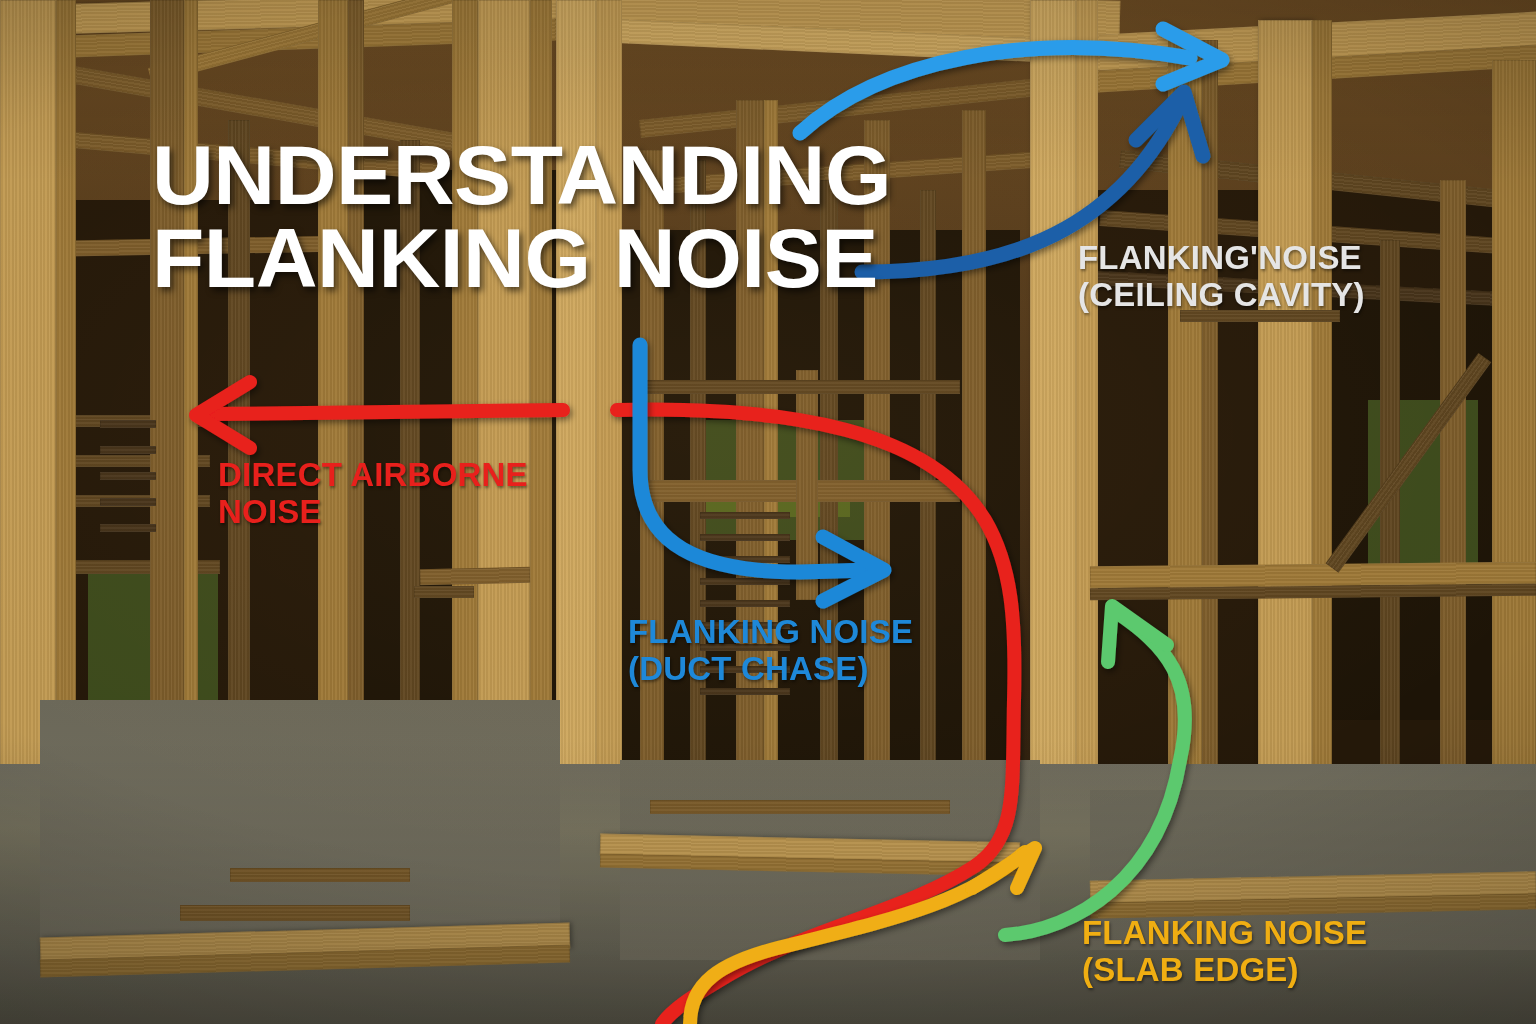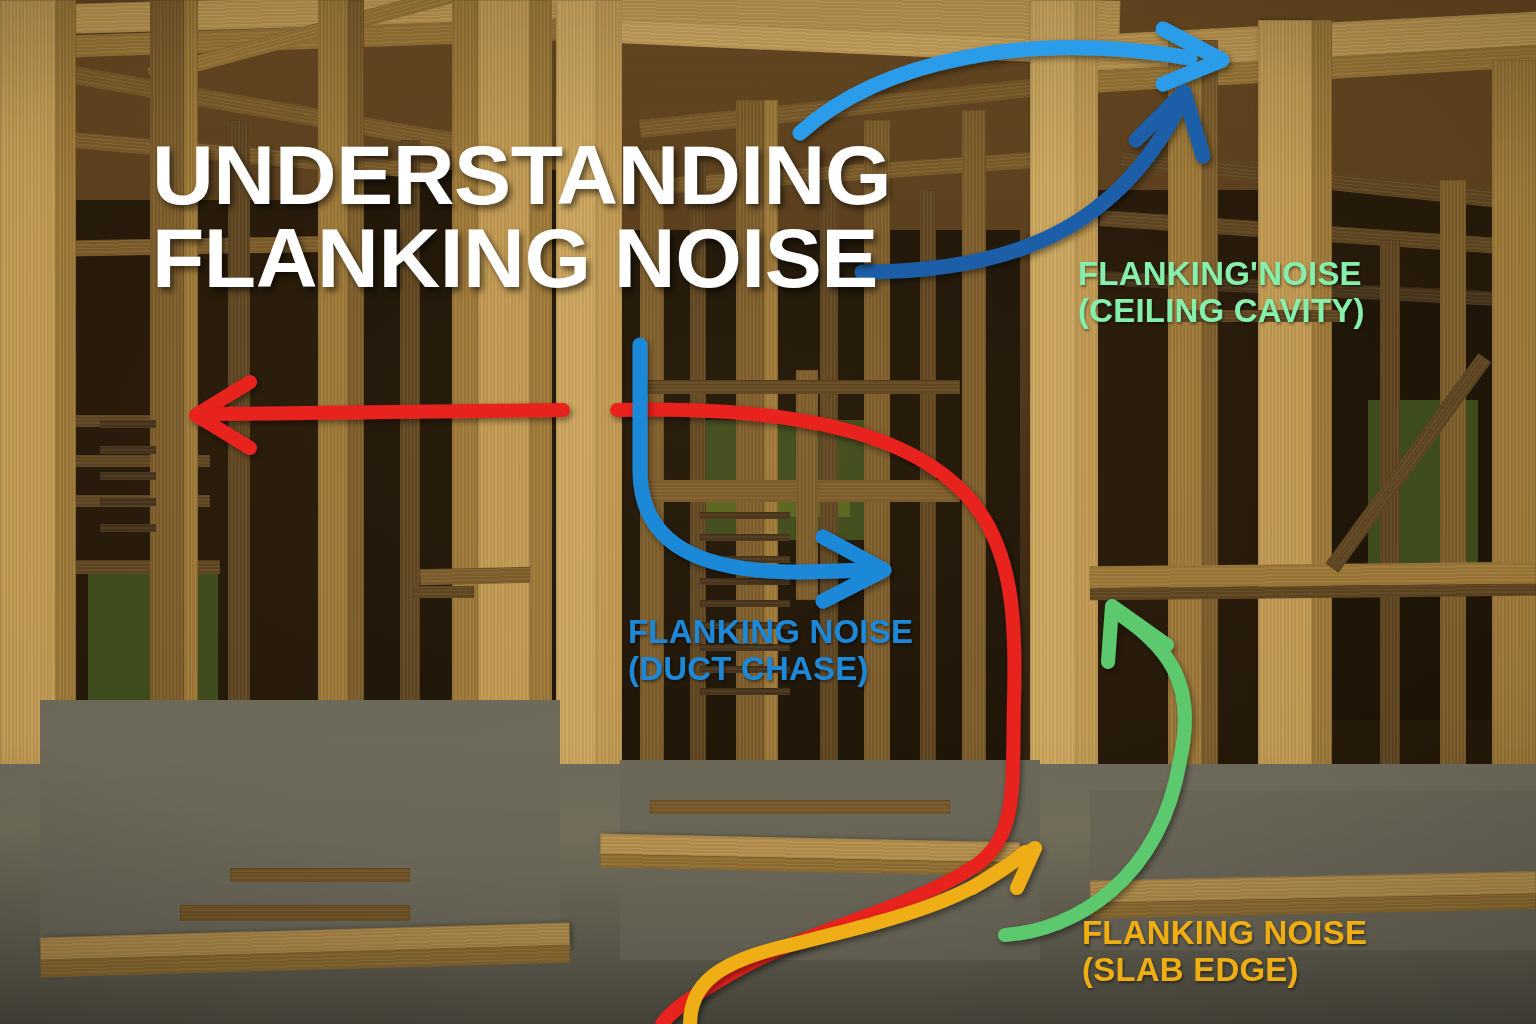--- a/index.html
+++ b/index.html
@@ -54,21 +54,21 @@
   .title{position:absolute;left:152px;top:134px;color:#ffffff;
     font-family:"Liberation Sans",sans-serif;font-weight:700;font-size:84px;
     line-height:.99;letter-spacing:-0.5px;white-space:pre-line;
     transform:scaleX(1.02);transform-origin:left top;
     text-shadow:3px 4px 6px rgba(0,0,0,.55);}
   .lbl{position:absolute;font-family:"Liberation Sans",sans-serif;font-weight:700;
     font-size:33px;line-height:1.12;letter-spacing:.2px;white-space:pre-line;
     text-shadow:1px 2px 3px rgba(0,0,0,.45);}
   .lbl.red{color:#e8201c;left:218px;top:457px;}
   .lbl.blue{color:#1e88d8;left:628px;top:614px;}
-  .lbl.dblue{color:#86efac;left:1078px;top:256px;}
+  .lbl.dblue{color:#e5e5e5;left:1078px;top:240px;}
   .lbl.amber{color:#f0ae12;left:1082px;top:915px;}
 </style>
 </head>
 <body>
 
 <div id="stage">
 
   <div class="photo">
     <div class="sky"></div>
 
@@ -227,20 +227,22 @@
       <path d="M 1005 935 C 1075 930 1160 880 1180 760
                C 1198 680 1165 645 1116 612" fill="none" stroke="#5bc96e" stroke-width="14" stroke-linecap="round"></path>
       <path d="M 1108 662 L 1112 606 L 1167 645" fill="none" stroke="#5bc96e" stroke-width="14" stroke-linecap="round" stroke-linejoin="round"></path>
     </g>
   </svg>
   </div>
 
   <div class="title">UNDERSTANDING
 FLANKING NOISE</div>
 
+  <div class="lbl red">DIRECT AIRBORNE
+NOISE</div>
   <div class="lbl blue">FLANKING NOISE
 (DUCT CHASE)</div>
   <div class="lbl dblue">FLANKING'NOISE
 (CEILING CAVITY)</div>
   <div class="lbl amber">FLANKING NOISE
 (SLAB EDGE)</div>
 
 </div>
 
 </body></html>

